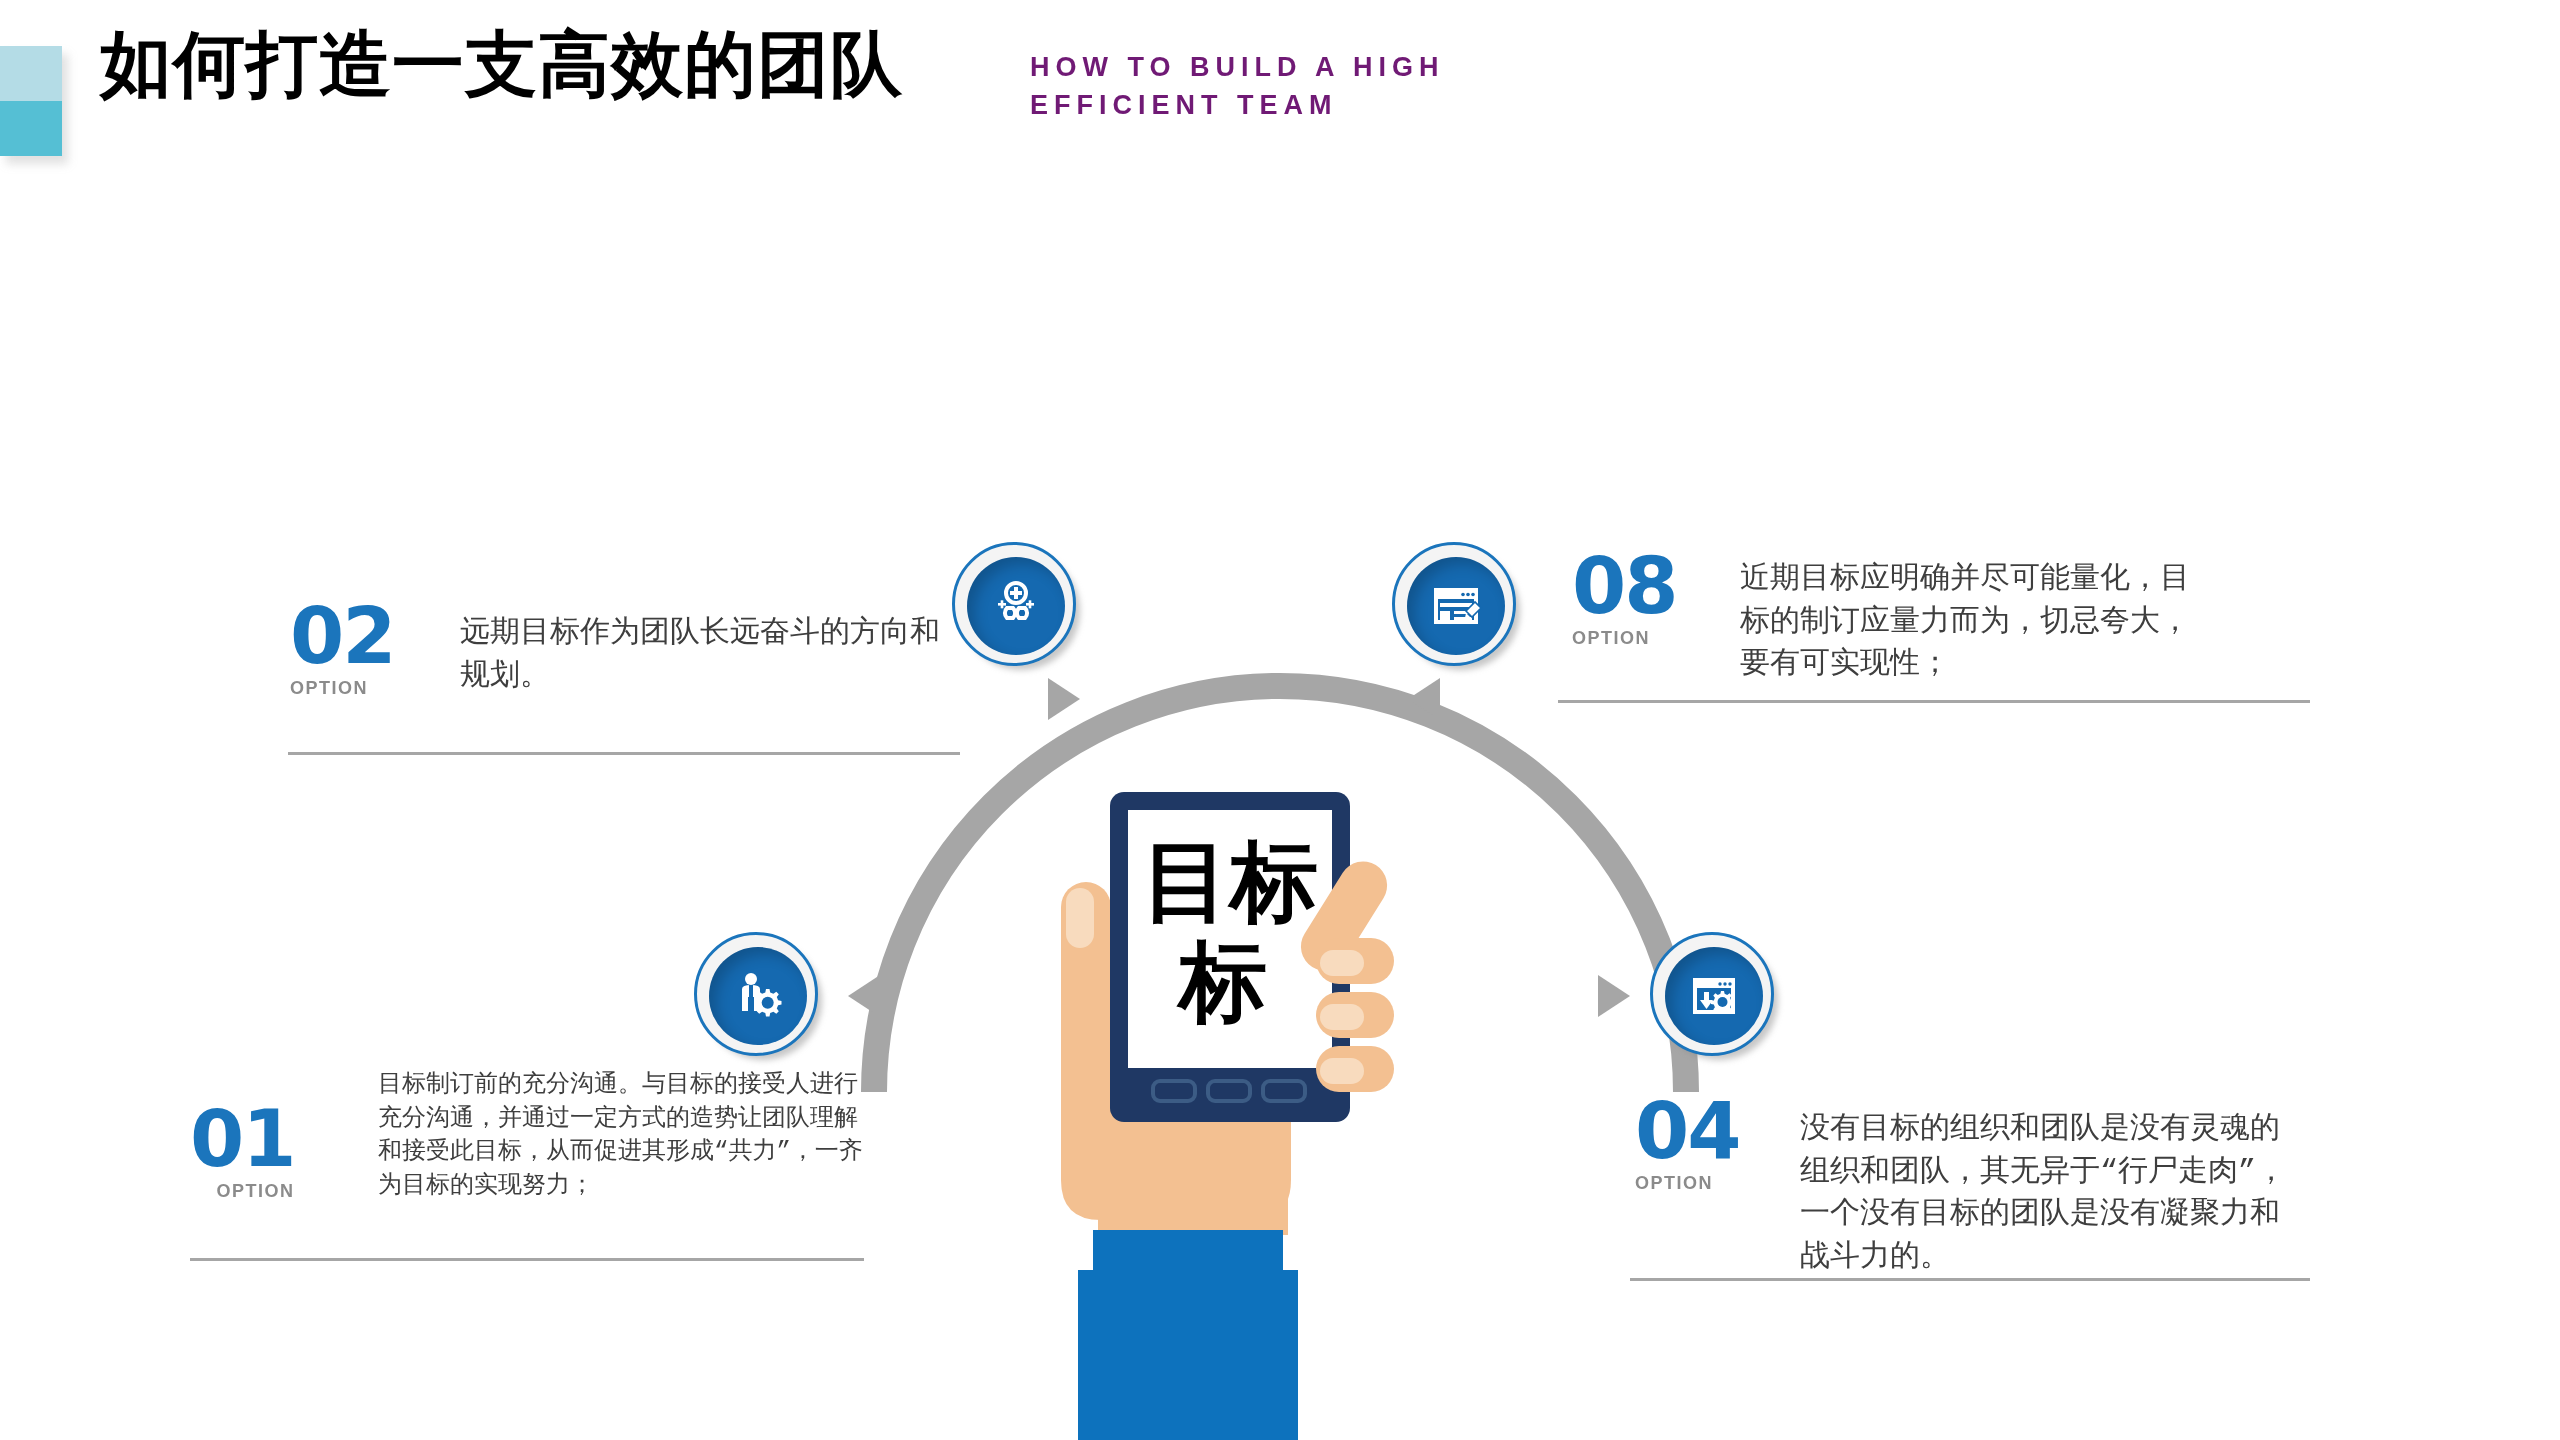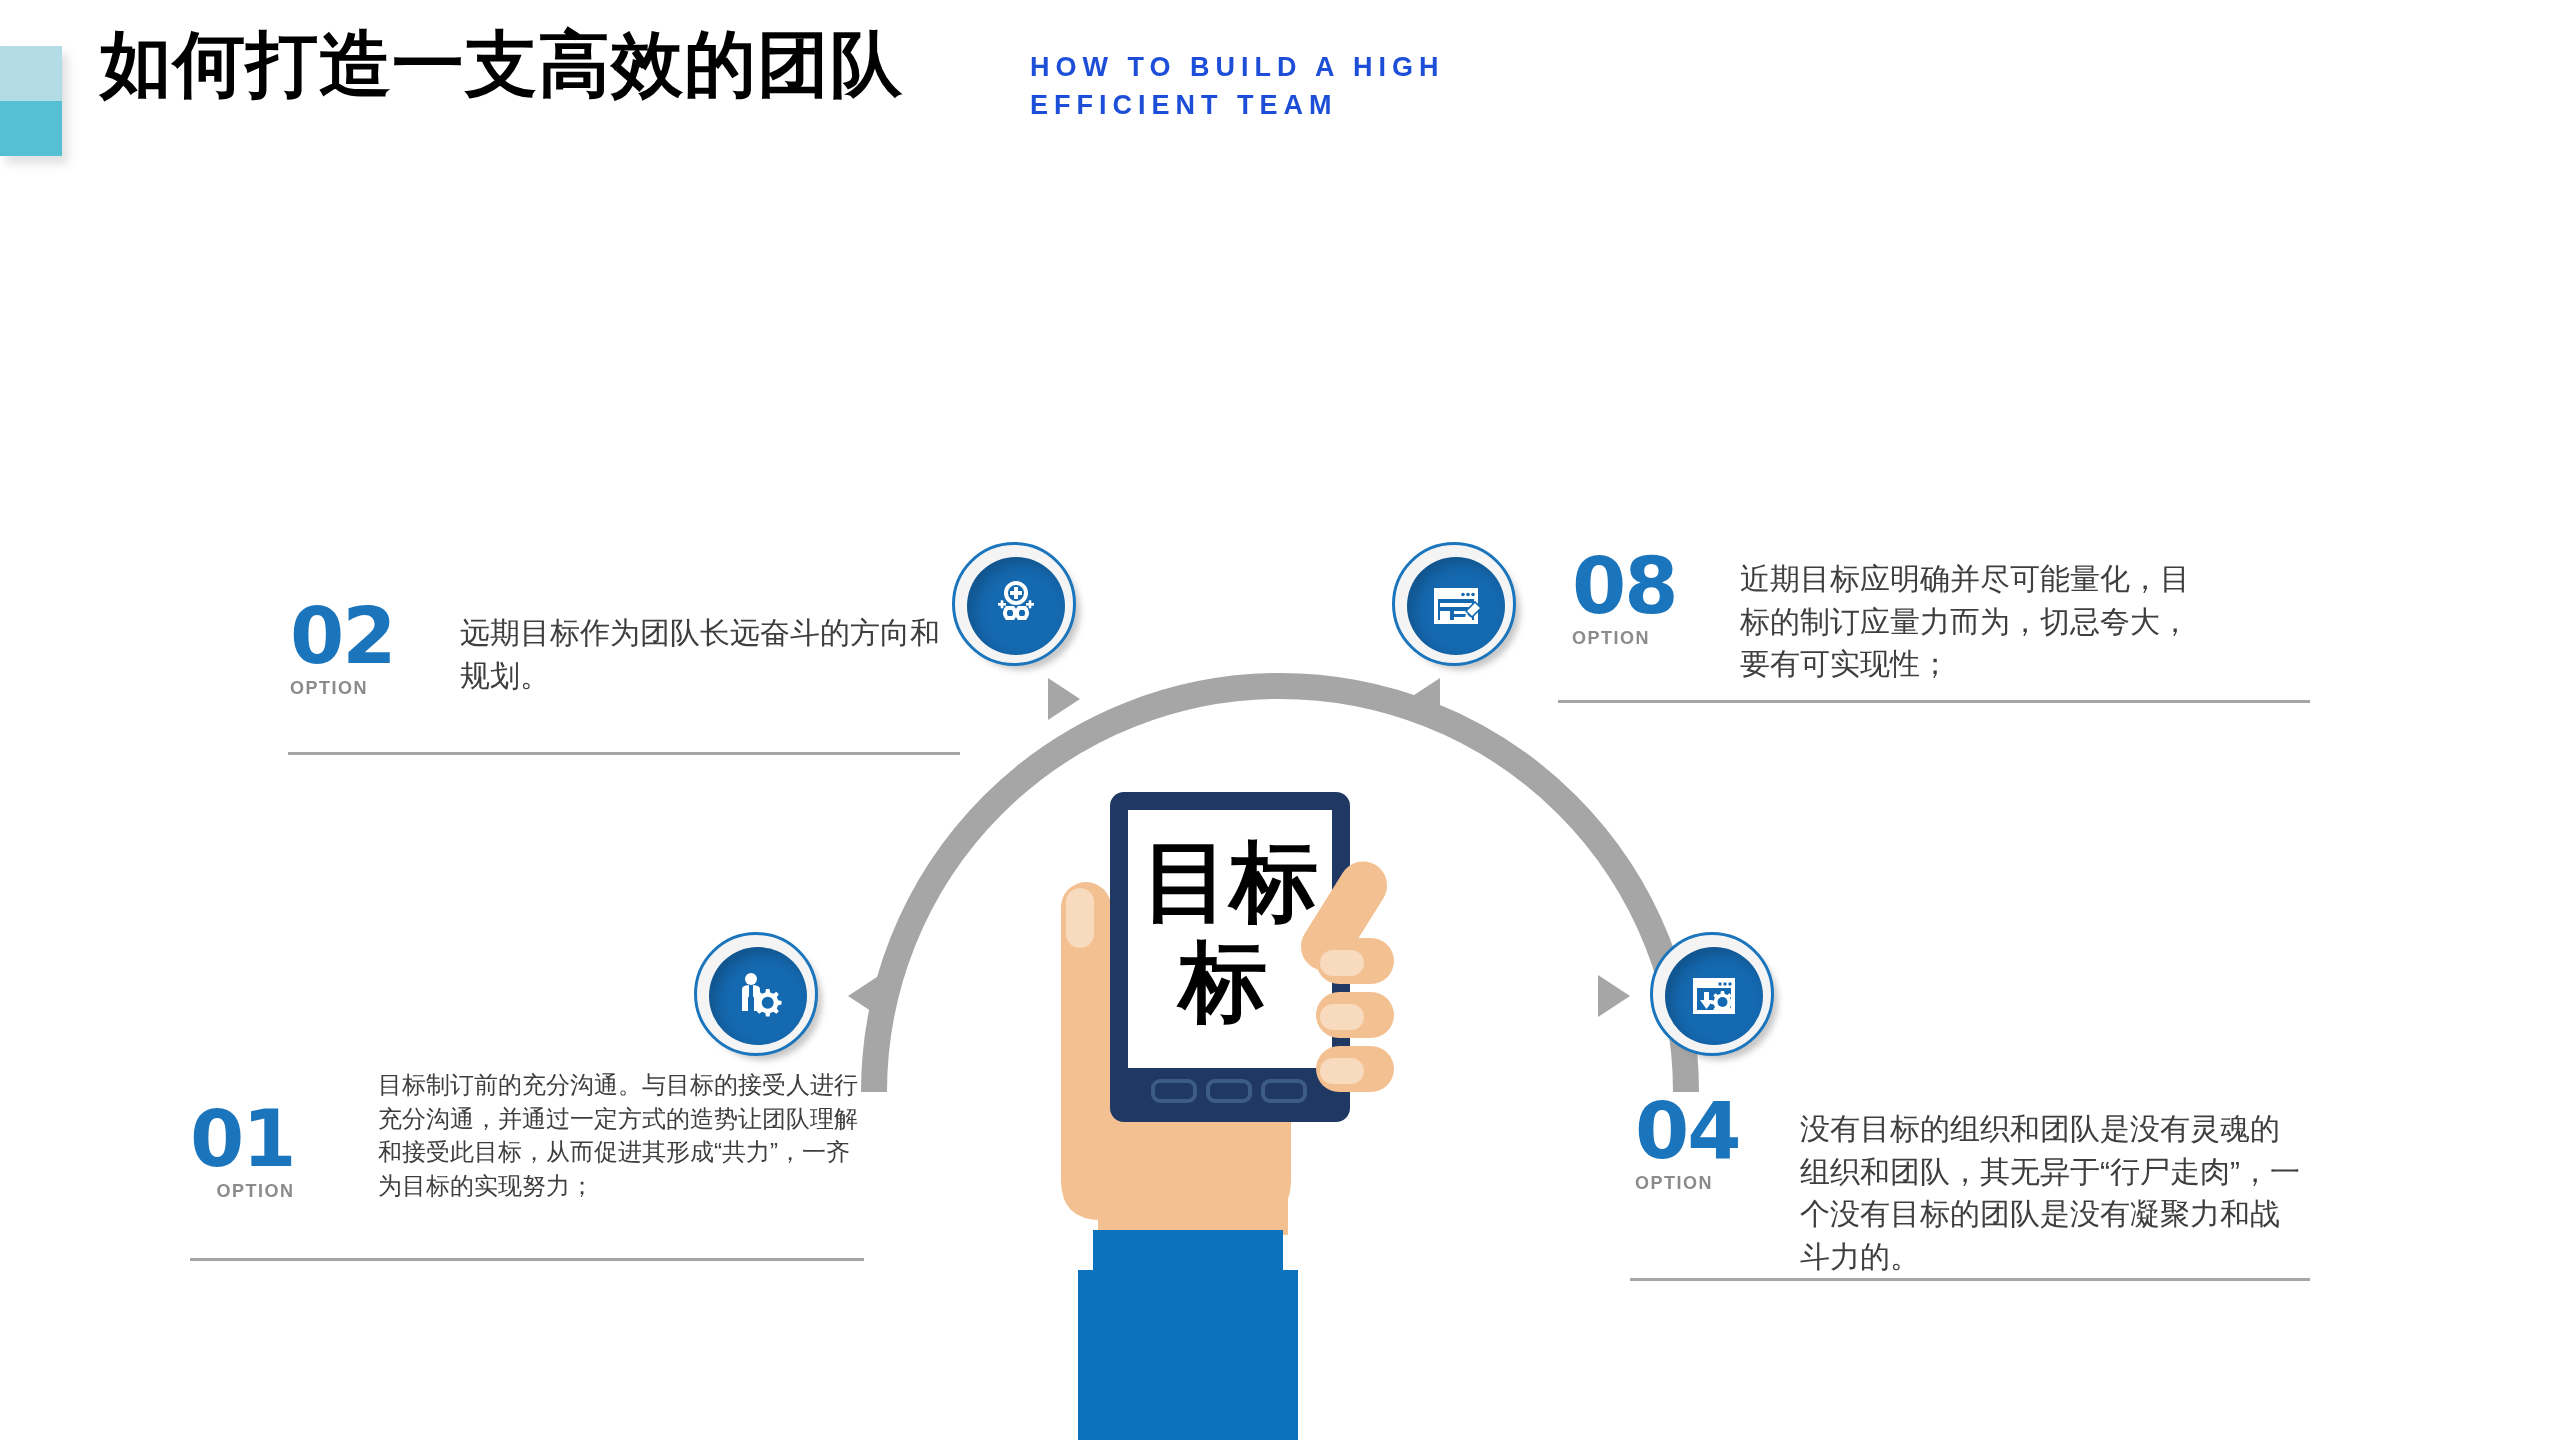--- a/index.html
+++ b/index.html
@@ -18,21 +18,21 @@
   .hdr-mark .m-bot{position:absolute;left:0;top:55px;width:62px;height:55px;background:#55BFD4;}
   .hdr-mark .m-shadow{position:absolute;left:6px;top:8px;width:62px;height:110px;background:rgba(120,120,120,.22);filter:blur(5px);z-index:-1;}
 
   .hdr-title{
     position:absolute;left:100px;top:28px;
     font-size:72px;line-height:1;font-weight:700;color:#000;
     letter-spacing:1px;white-space:nowrap;
   }
   .hdr-sub{
     position:absolute;left:1030px;top:48px;
-    font-size:27px;line-height:1.42;font-weight:700;color:#1d4ed8;
+    font-size:27px;line-height:1.42;font-weight:700;color:#701a75;
     letter-spacing:6px;white-space:pre-line;
   }
 
   
   .arc{position:absolute;left:860px;top:640px;width:840px;height:460px;}
 
   
   .stage{position:absolute;left:1020px;top:760px;width:520px;height:680px;}
 
   
@@ -41,21 +41,21 @@
     font-size:78px;line-height:.82;font-weight:800;color:#1B75BC;
     font-family:"DejaVu Sans","Liberation Sans",sans-serif;
     letter-spacing:-2px;
   }
   .opt-word{
     font-size:18px;font-weight:700;color:#8B8B8B;letter-spacing:1.5px;
     margin-top:9px;
   }
   .opt-body{
     font-size:30px;line-height:1.42;color:#3E3E3E;
-    font-family:Liberation Sans, sans-serif;
+    font-family:Liberation Mono, monospace;
   }
   .opt-body.small{font-size:24px;line-height:1.40;}
   .rule{position:absolute;height:3px;background:#A6A6A6;}
 
   
   .badge{position:absolute;width:128px;height:128px;}
   .badge .shadow{
     position:absolute;left:10px;top:10px;width:118px;height:118px;border-radius:50%;
     background:rgba(130,130,130,.45);filter:blur(3px);
   }

